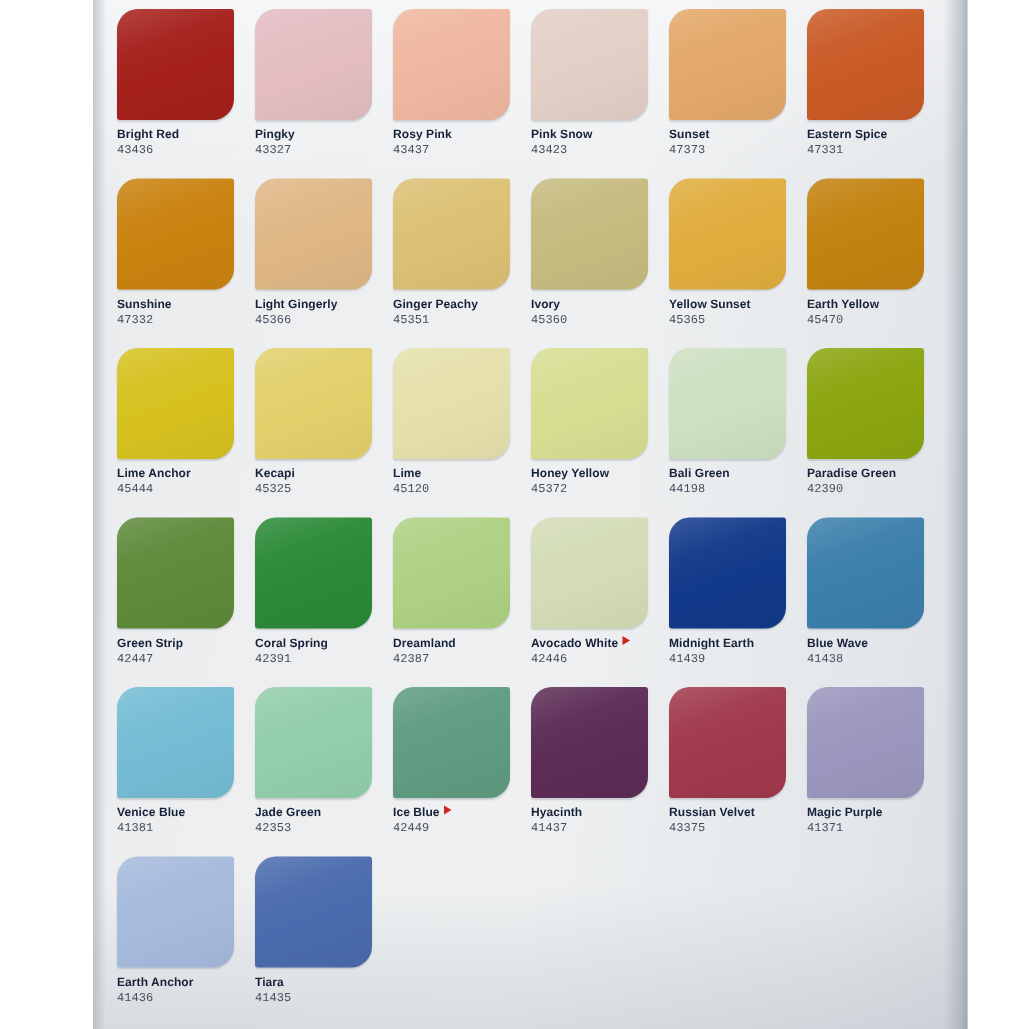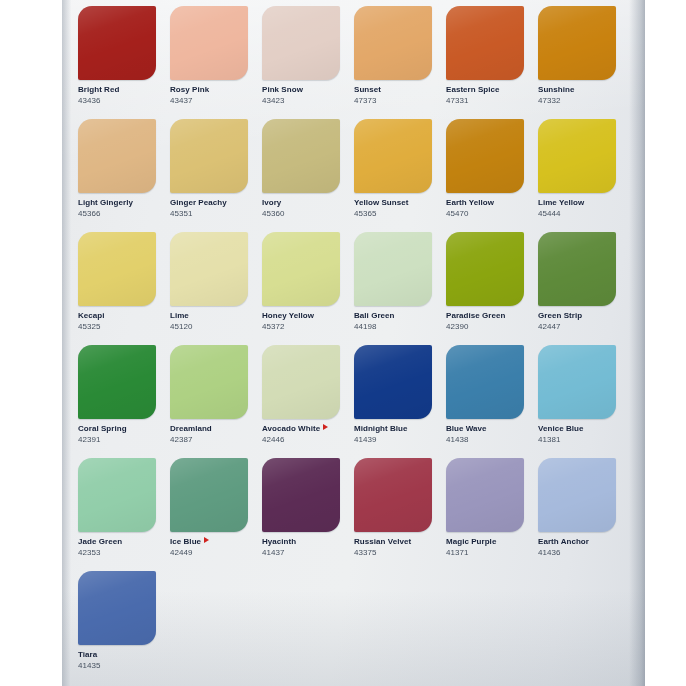--- a/index.html
+++ b/index.html
@@ -102,20 +102,21 @@
     letter-spacing: 0.05px;
     white-space: nowrap;
   }
   .code {
     margin-top: 1px;
     font-size: 8px;
     font-weight: normal;
     color: #45505f;
     line-height: 10px;
     letter-spacing: 0.05px;
+    font-family: Liberation Mono, monospace;
   }
   .marker {
     display: inline-block;
     width: 0; height: 0;
     margin-left: 3px;
     vertical-align: 1px;
     border-top: 3.2px solid transparent;
     border-bottom: 3.2px solid transparent;
     border-left: 5px solid #d0241f;
   }
@@ -124,20 +125,25 @@
 <body>
 
 <div id="card">
   <div id="grid">
       <div class="cell">
         <div class="swatch" style="background: rgb(165, 32, 28);"></div>
         <div class="label"><span>Bright Red</span></div>
         <div class="code">43436</div>
       </div>
       <div class="cell">
+        <div class="swatch" style="background: rgb(227, 189, 194);"></div>
+        <div class="label"><span>Pingky</span></div>
+        <div class="code">43327</div>
+      </div>
+      <div class="cell">
         <div class="swatch" style="background: rgb(239, 183, 159);"></div>
         <div class="label"><span>Rosy Pink</span></div>
         <div class="code">43437</div>
       </div>
       <div class="cell">
         <div class="swatch" style="background: rgb(227, 207, 198);"></div>
         <div class="label"><span>Pink Snow</span></div>
         <div class="code">43423</div>
       </div>
       <div class="cell">
@@ -175,21 +181,21 @@
         <div class="label"><span>Yellow Sunset</span></div>
         <div class="code">45365</div>
       </div>
       <div class="cell">
         <div class="swatch" style="background: rgb(194, 130, 15);"></div>
         <div class="label"><span>Earth Yellow</span></div>
         <div class="code">45470</div>
       </div>
       <div class="cell">
         <div class="swatch" style="background: rgb(214, 193, 31);"></div>
-        <div class="label"><span>Lime Yellow</span></div>
+        <div class="label"><span>Lime Anchor</span></div>
         <div class="code">45444</div>
       </div>
       <div class="cell">
         <div class="swatch" style="background: rgb(226, 208, 107);"></div>
         <div class="label"><span>Kecapi</span></div>
         <div class="code">45325</div>
       </div>
       <div class="cell">
         <div class="swatch" style="background: rgb(229, 224, 171);"></div>
         <div class="label"><span>Lime</span></div>
@@ -225,21 +231,21 @@
         <div class="label"><span>Dreamland</span></div>
         <div class="code">42387</div>
       </div>
       <div class="cell">
         <div class="swatch" style="background: rgb(211, 220, 182);"></div>
         <div class="label"><span>Avocado White</span><span class="marker"></span></div>
         <div class="code">42446</div>
       </div>
       <div class="cell">
         <div class="swatch" style="background: rgb(18, 58, 138);"></div>
-        <div class="label"><span>Midnight Blue</span></div>
+        <div class="label"><span>Midnight Earth</span></div>
         <div class="code">41439</div>
       </div>
       <div class="cell">
         <div class="swatch" style="background: rgb(59, 127, 171);"></div>
         <div class="label"><span>Blue Wave</span></div>
         <div class="code">41438</div>
       </div>
       <div class="cell">
         <div class="swatch" style="background: rgb(116, 188, 212);"></div>
         <div class="label"><span>Venice Blue</span></div>

